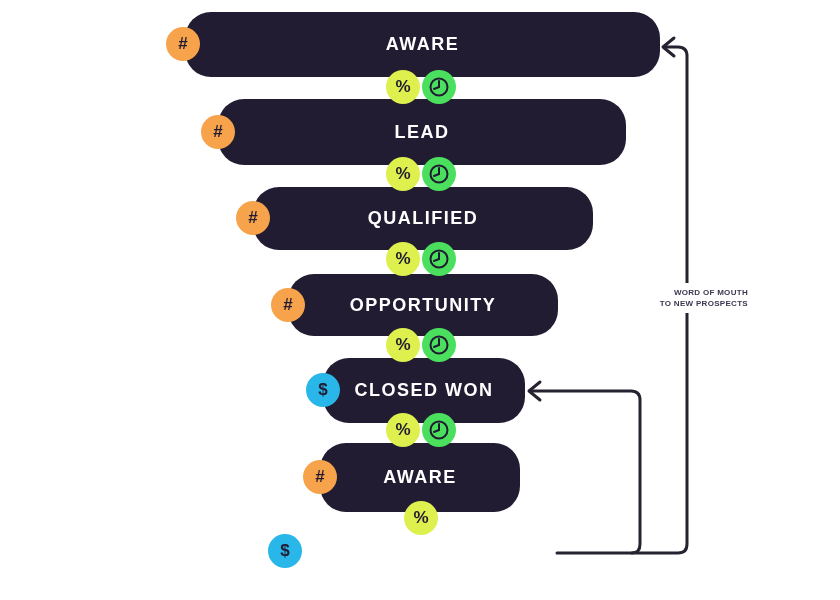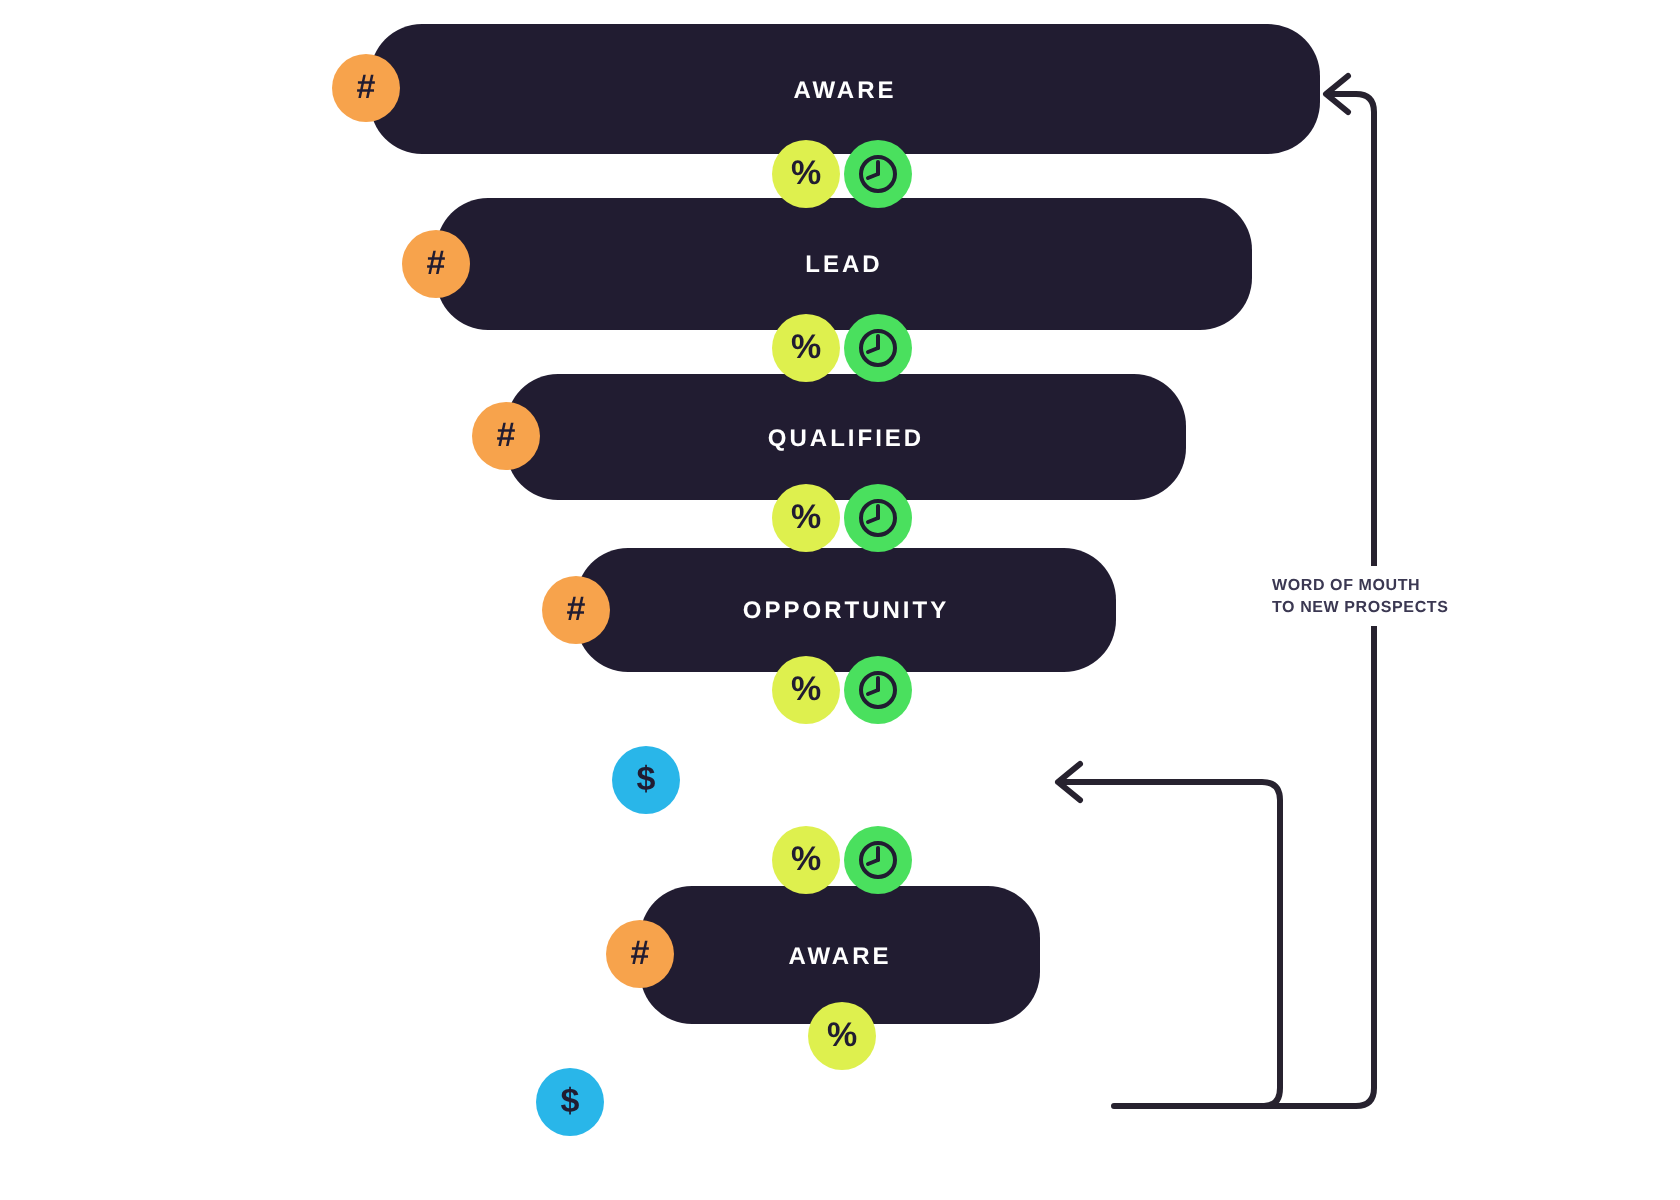--- a/index.html
+++ b/index.html
@@ -13,33 +13,33 @@
     overflow:hidden; font-family:"Liberation Sans", sans-serif;
   }
   
   .lines-svg{position:absolute; left:0; top:0; z-index:1;}
   .lines-svg path, .lines-svg polyline{
     fill:none; stroke:var(--line); stroke-width:3; stroke-linejoin:round; stroke-linecap:round;
   }
   
   .annotation{
     position:absolute; z-index:2; background:var(--background); color:var(--annotation-text);
-    font-size:8px; line-height:11px; font-weight:600; letter-spacing:.3px; text-align:left;
+    font-size:8px; line-height:11px; font-weight:600; letter-spacing:.3px; text-align:right;
     padding:4px 2px;
   }
   .annotation div{white-space:nowrap;}
   #annotation-word-of-mouth{left:634px; top:283px; width:112px;}
   #annotation-invites{left:588px; top:452px; width:108px;}
   
   .bar{
     position:absolute; z-index:3; background:var(--bar); border-radius:26px;
     display:flex; align-items:center; justify-content:center;
   }
   .bar-label{
-    color:var(--bar-text); font-weight:700; font-size:12px; letter-spacing:1.5px;
+    color:var(--bar-text); font-weight:700; font-size:18px; letter-spacing:1.5px;
   }
   #bar-aware      {left:185px; top:12px;  width:475px; height:65px;}
   #bar-lead       {left:218px; top:99px;  width:408px; height:66px;}
   #bar-qualified  {left:253px; top:187px; width:340px; height:63px;}
   #bar-opportunity{left:288px; top:274px; width:270px; height:62px;}
   #bar-closed-won {left:323px; top:358px; width:202px; height:65px;}
   #bar-active     {left:320px; top:443px; width:200px; height:69px;}
   #bar-retained   {left:285px; top:519px; width:272px; height:65px;}
   
   .badge{
@@ -89,20 +89,23 @@
     <span class="bar-label">AWARE</span>
   </div>
   <div class="bar" id="bar-lead">
     <span class="bar-label">LEAD</span>
   </div>
   <div class="bar" id="bar-qualified">
     <span class="bar-label">QUALIFIED</span>
   </div>
   <div class="bar" id="bar-opportunity">
     <span class="bar-label">OPPORTUNITY</span>
+  </div>
+  <div class="bar" id="bar-closed-won">
+    <span class="bar-label">CLOSED WON</span>
   </div>
   <div class="bar" id="bar-active">
     <span class="bar-label">AWARE</span>
   </div>
 
   <div class="badge badge-orange" id="badge-aware">
     <span>#</span>
   </div>
   <div class="badge badge-orange" id="badge-lead">
     <span>#</span>

